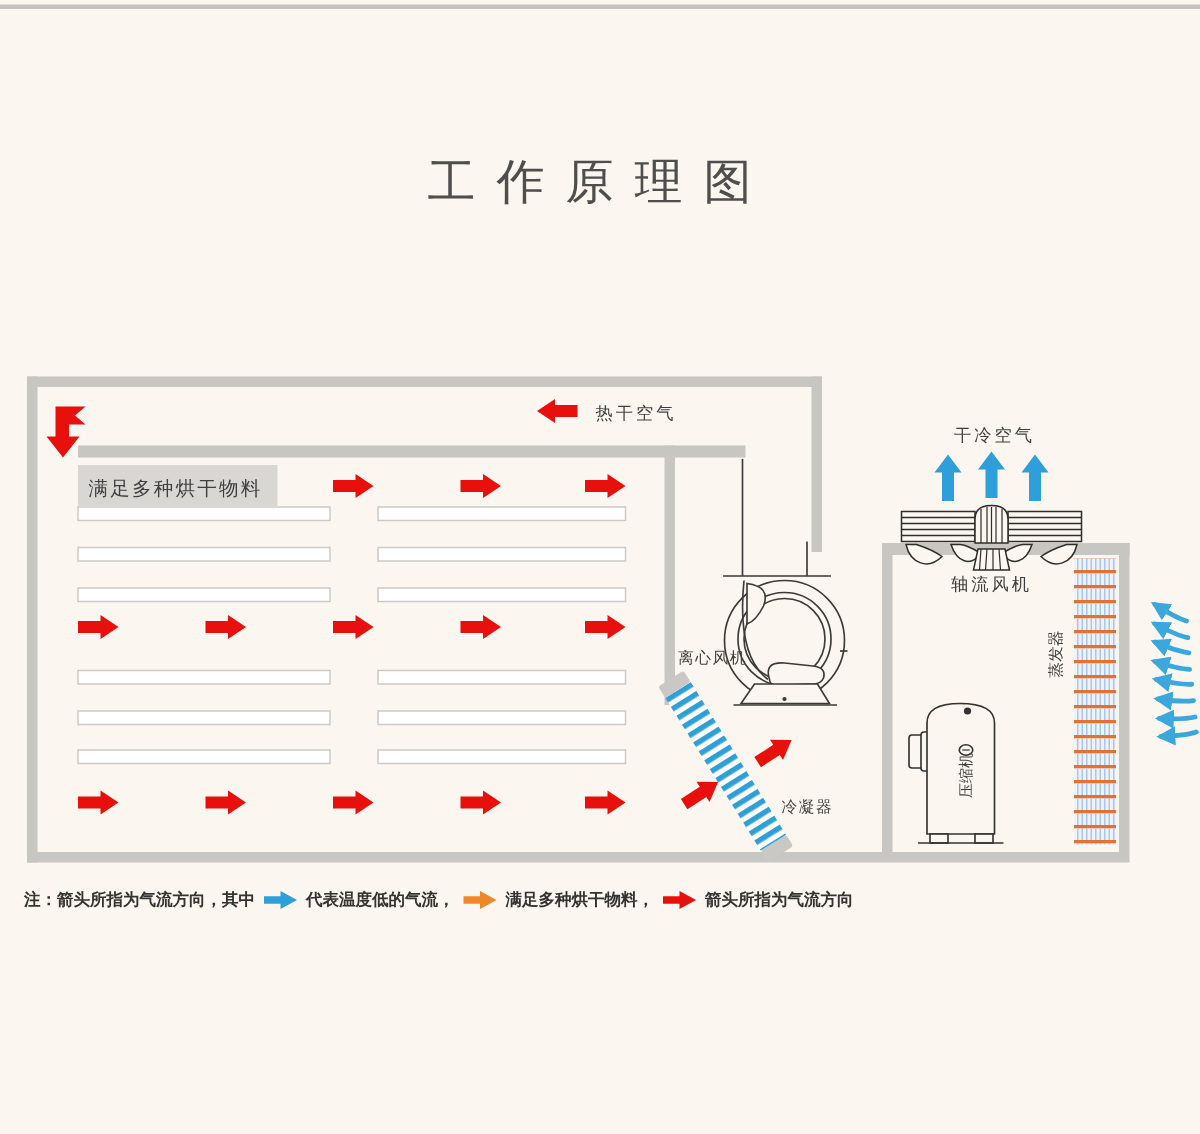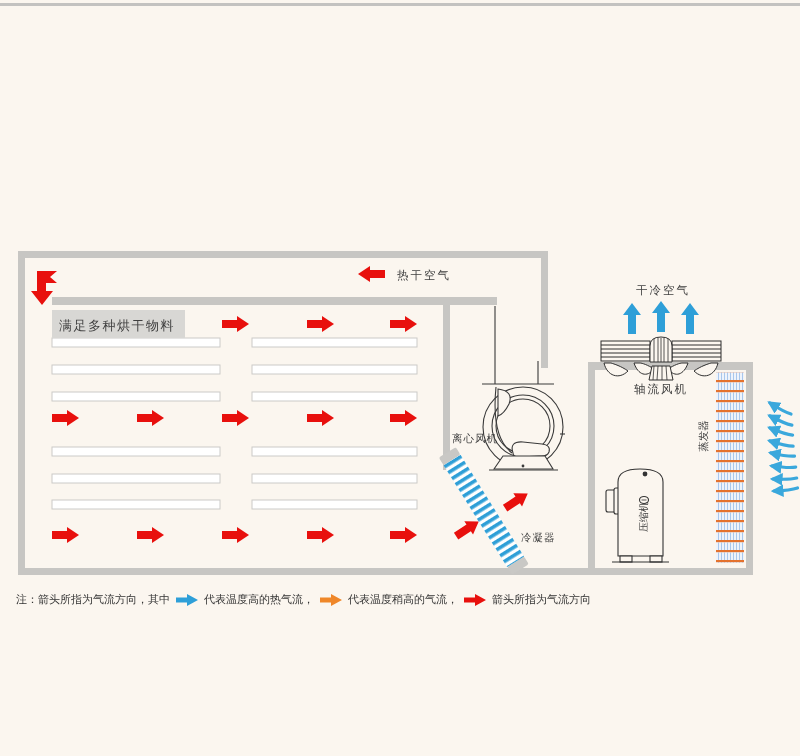--- a/index.html
+++ b/index.html
@@ -9,31 +9,32 @@
   }
   .topline{position:absolute;top:3px;left:0;width:100%;height:3px;background:#c3c2c0;}
   .title{
     position:absolute;top:100px;left:0;width:100%;text-align:center;
     font-size:32px;letter-spacing:14px;color:#4e4e4e;font-weight:400;margin:0;
   }
   svg.diagram{position:absolute;left:0;top:0;}
   svg text{font-family:"Liberation Sans",sans-serif;fill:#3f3f3f;}
   .legend{
     position:absolute;left:16px;top:592px;display:flex;align-items:center;gap:5px;
-    font-size:11px;font-weight:400;color:#333;white-space:nowrap;
+    font-size:11px;font-weight:700;color:#333;white-space:nowrap;
   }
   .legend svg{display:block;}
   .la-cold{fill:#2e9fd8;} .la-warm{fill:#ef8729;} .la-hot{fill:#e8100d;}
 </style>
 </head>
 <body>
 
 <div class="canvas">
   <div class="topline"></div>
 
+  <h1 class="title">工作原理图</h1>
 
   <svg class="diagram" width="800" height="756" viewBox="0 0 800 756">
     <defs>
       <polygon id="ra" points="-13,-4 2,-4 2,-8 14,0 2,8 2,4 -13,4"></polygon>
       <polygon id="bu" points="0,-17 9,-5 4,-5 4,14 -4,14 -4,-5 -9,-5"></polygon>
       <marker id="mblue" viewBox="0 0 10 10" refX="7.5" refY="5" markerWidth="4" markerHeight="4" orient="auto">
         <path d="M0,0 L10,5 L0,10 Z" fill="#3aa8dc"></path>
       </marker>
       <path id="cva" d="M21,11 C14,9 7,4.5 0,0" fill="none" stroke="#3aa8dc" stroke-width="3.2" stroke-linecap="round" marker-end="url(#mblue)"></path>
       <pattern id="cond" width="7" height="20" patternUnits="userSpaceOnUse">
@@ -170,23 +171,23 @@
       <use href="#cva" transform="translate(773,479) rotate(-30)"></use>
       <use href="#cva" transform="translate(774,491) rotate(-35)"></use>
     </g>
   </svg>
 
   <div class="legend">
     <span>注：箭头所指为气流方向，其中</span>
     <svg width="24" height="12" viewBox="0 0 24 12">
       <polygon class="la-cold" points="1,3.5 12,3.5 12,0 23,6 12,12 12,8.5 1,8.5"></polygon>
     </svg>
-    <span>代表温度高的热气流，</span>
+    <span>代表温度低的气流，</span>
     <svg width="24" height="12" viewBox="0 0 24 12">
       <polygon class="la-warm" points="1,3.5 12,3.5 12,0 23,6 12,12 12,8.5 1,8.5"></polygon>
     </svg>
-    <span>代表温度稍高的气流，</span>
+    <span>满足多种烘干物料，</span>
     <svg width="24" height="12" viewBox="0 0 24 12">
       <polygon class="la-hot" points="1,3.5 12,3.5 12,0 23,6 12,12 12,8.5 1,8.5"></polygon>
     </svg>
     <span>箭头所指为气流方向</span>
   </div>
 </div>
 
 </body></html>

